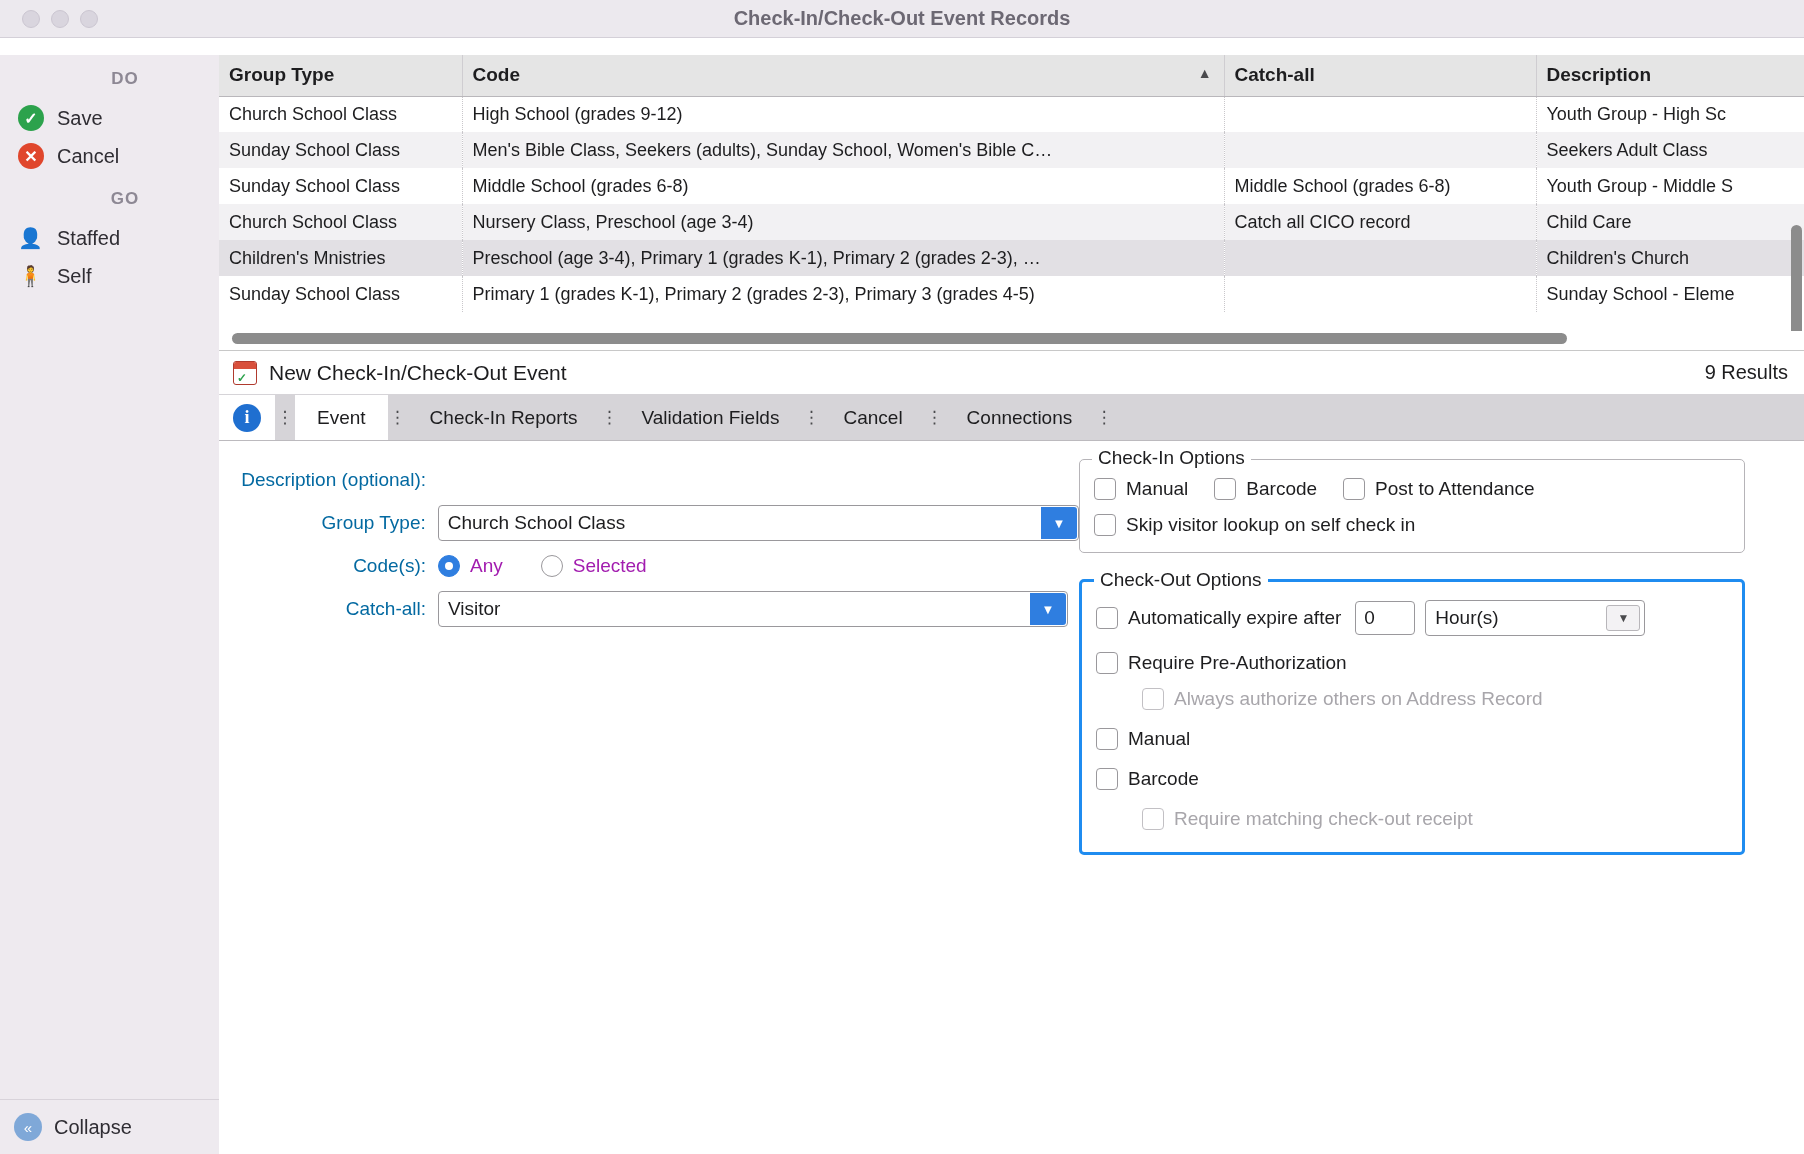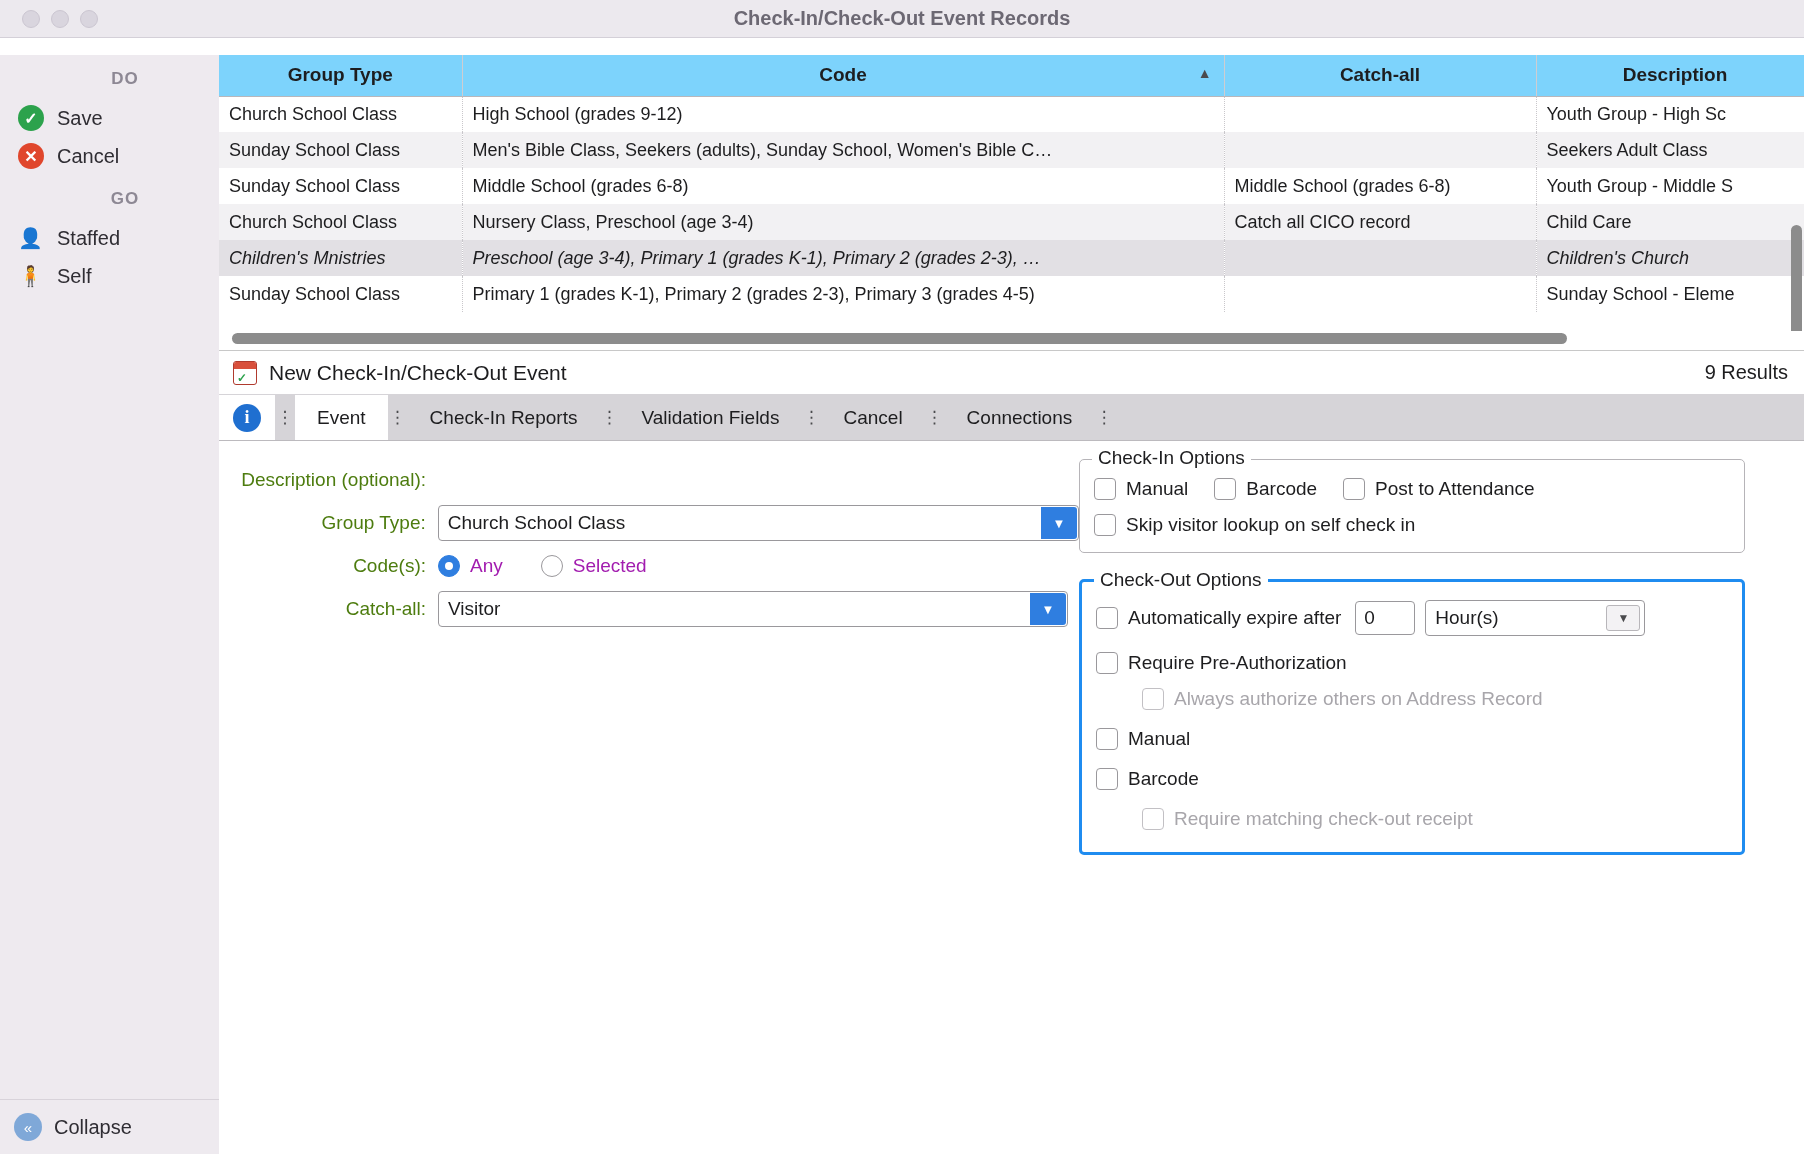--- a/index.html
+++ b/index.html
@@ -110,24 +110,24 @@
     height: 296px;
     border-bottom: 1px solid #c8c8c8;
   }
   table.grid {
     border-collapse: collapse;
     width: 1595px;
     table-layout: fixed;
     font-size: 18px;
   }
   table.grid th {
-    background: #7dd3fc;
+    background: #e5e5e5;
     border-right: 1px solid #cfcdd1;
     border-bottom: 1px solid #b9b7bb;
-    text-align: center;
+    text-align: left;
     font-size: 19px;
     font-weight: bold;
     color: #1d1d1f;
     padding: 9px 10px;
     height: 41px;
     position: relative;
     white-space: nowrap;
     overflow: hidden;
   }
   table.grid th .sortarrow {
@@ -137,21 +137,21 @@
   table.grid td {
     border-right: 1px dotted #c9c7cb;
     padding: 6px 10px;
     height: 36px;
     white-space: nowrap;
     overflow: hidden;
     text-overflow: ellipsis;
     color: #1d1d1f;
   }
   table.grid tr.alt td { background: #f2f1f3; }
-  table.grid tr.sel td { background: #e2e0e4; font-style: italic; }
+  table.grid tr.sel td { background: #e2e0e4; }
   .col1 { width: 243px; }
   .col2 { width: 762px; }
   .col3 { width: 312px; }
   .col4 { width: 278px; }
   
   .hscroll {
     position: absolute;
     left: 0; bottom: 4px;
     width: 1585px; height: 15px;
     background: #ffffff;
@@ -255,21 +255,21 @@
   .frow {
     display: flex;
     align-items: center;
     margin-bottom: 14px;
   }
   .flabel {
     width: 219px;
     text-align: right;
     padding-right: 12px;
     font-size: 19px;
-    color: #4d7c0f;
+    color: #0369a1;
   }
   .textbox {
     height: 34px;
     border: 1px solid #9a989c;
     border-radius: 3px;
     background: #fff;
     font-size: 19px;
     color: #1d1d1f;
     padding: 4px 8px;
     display: flex;

